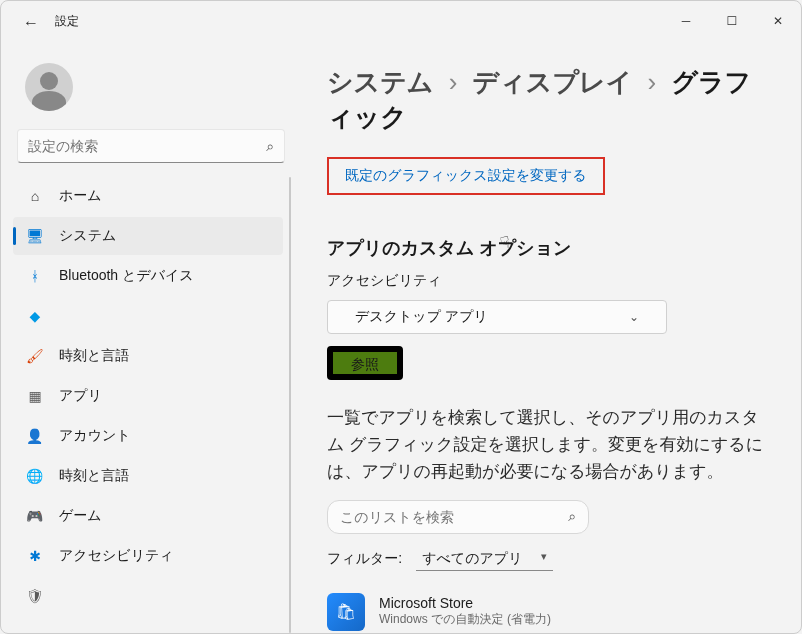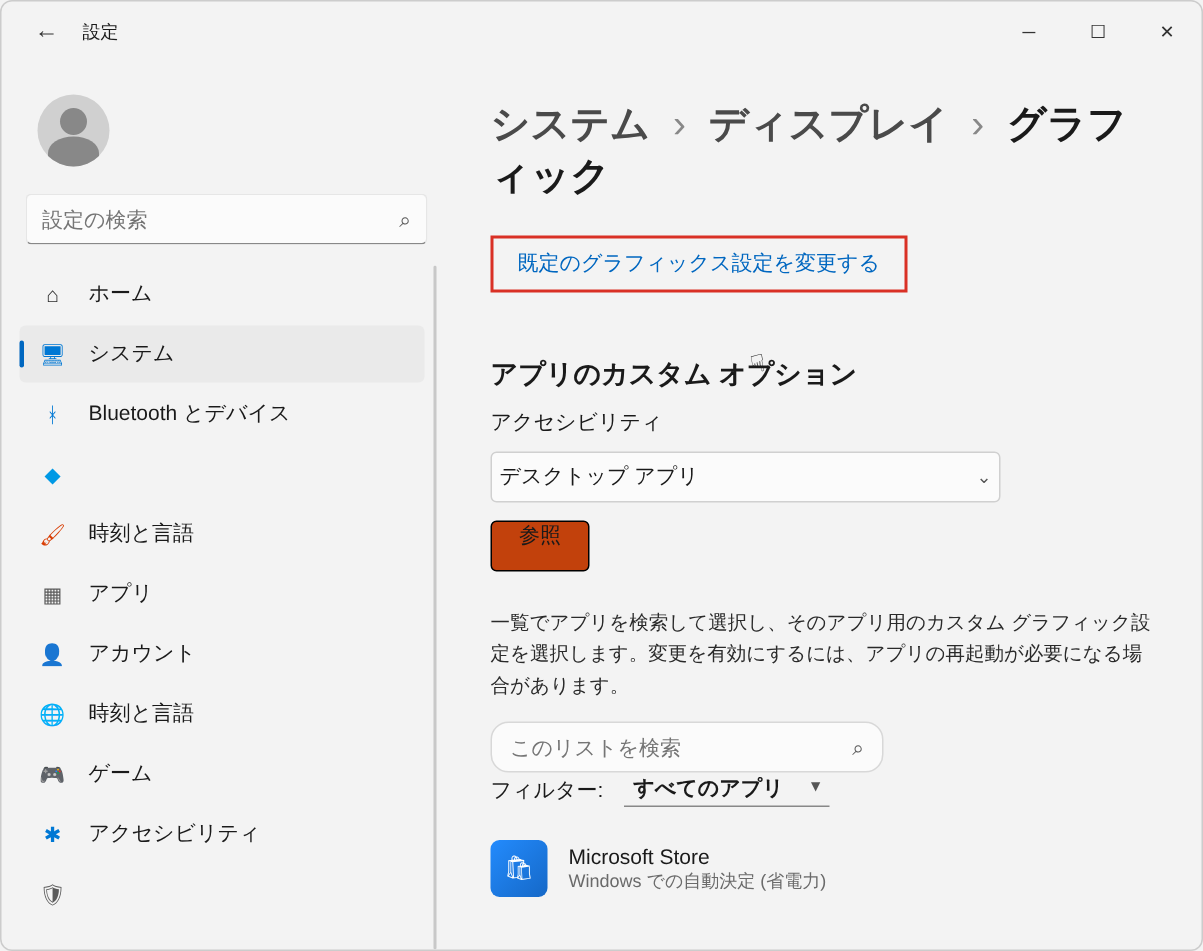--- a/index.html
+++ b/index.html
@@ -113,39 +113,38 @@
       padding:8px 16px;
       margin-bottom:4px;
     }
     .link{color:#0067c0;font-size:14px;cursor:pointer}
     .cursor-img{position:relative;left:170px;top:-4px;font-size:16px;transform:rotate(-10deg)}
     .sec2{margin-top:18px}
     .sublabel{font-size:14px;margin:12px 0 10px}
     .dropdown{
       border:1px solid #d0d0d0;border-radius:4px;background:#fbfbfb;
       height:34px;display:flex;align-items:center;justify-content:space-between;
-      padding:0 5px;width:340px;font-size:14px;
+      padding:0 27px;width:340px;font-size:14px;
     }
     .dd-chev{font-size:12px;color:#555}
     .browsebtn{
-      border:1px solid #000000;border-radius:4px;background:#c2410c;
-      height:34px;display:inline-flex;align-items:flex-start;
+      border:6px solid #000000;border-radius:4px;background:#4d7c0f;
+      height:34px;display:inline-flex;align-items:flex-end;
       padding:0 18px;margin-top:12px;font-size:14px;
     }
-    .helptext{font-size:13px;color:#2a2a2a;margin-top:24px;line-height:1.6}
+    .helptext{font-size:17px;color:#2a2a2a;margin-top:24px;line-height:1.6}
     .listsearch{
       margin-top:14px;border:1px solid #d8d8d8;border-radius:12px;background:#fbfbfb;
       height:34px;display:flex;align-items:center;padding:0 12px;width:262px;
     }
     .listsearch input{border:none;background:transparent;outline:none;flex:1;font-size:14px;color:#7a7a7a}
-    .filterrow{margin-top:0;display:flex;align-items:center;font-size:14px}
+    .filterrow{margin-top:14px;display:flex;align-items:center;font-size:14px}
     .filterdd{
       margin-left:14px;border-bottom:1px solid #888;padding:2px 30px 2px 6px;
       position:relative;
-      font-weight:bold;
     }
     .filterdd::after{content:"▾";position:absolute;right:6px;top:2px;font-size:11px;color:#555}
     .applist{margin-top:14px}
     .approw{display:flex;align-items:center;padding:8px 0}
     .appicn{width:38px;height:38px;border-radius:6px;margin-right:14px;display:flex;align-items:center;justify-content:center;color:#fff;font-size:16px}
     .appicn.ms{background:linear-gradient(135deg,#238bfd,#1568c7)}
     .appname{font-size:14px}
     .appmeta{font-size:12px;color:#6a6a6a}
     
     .c-home{color:#2b2b2b}

